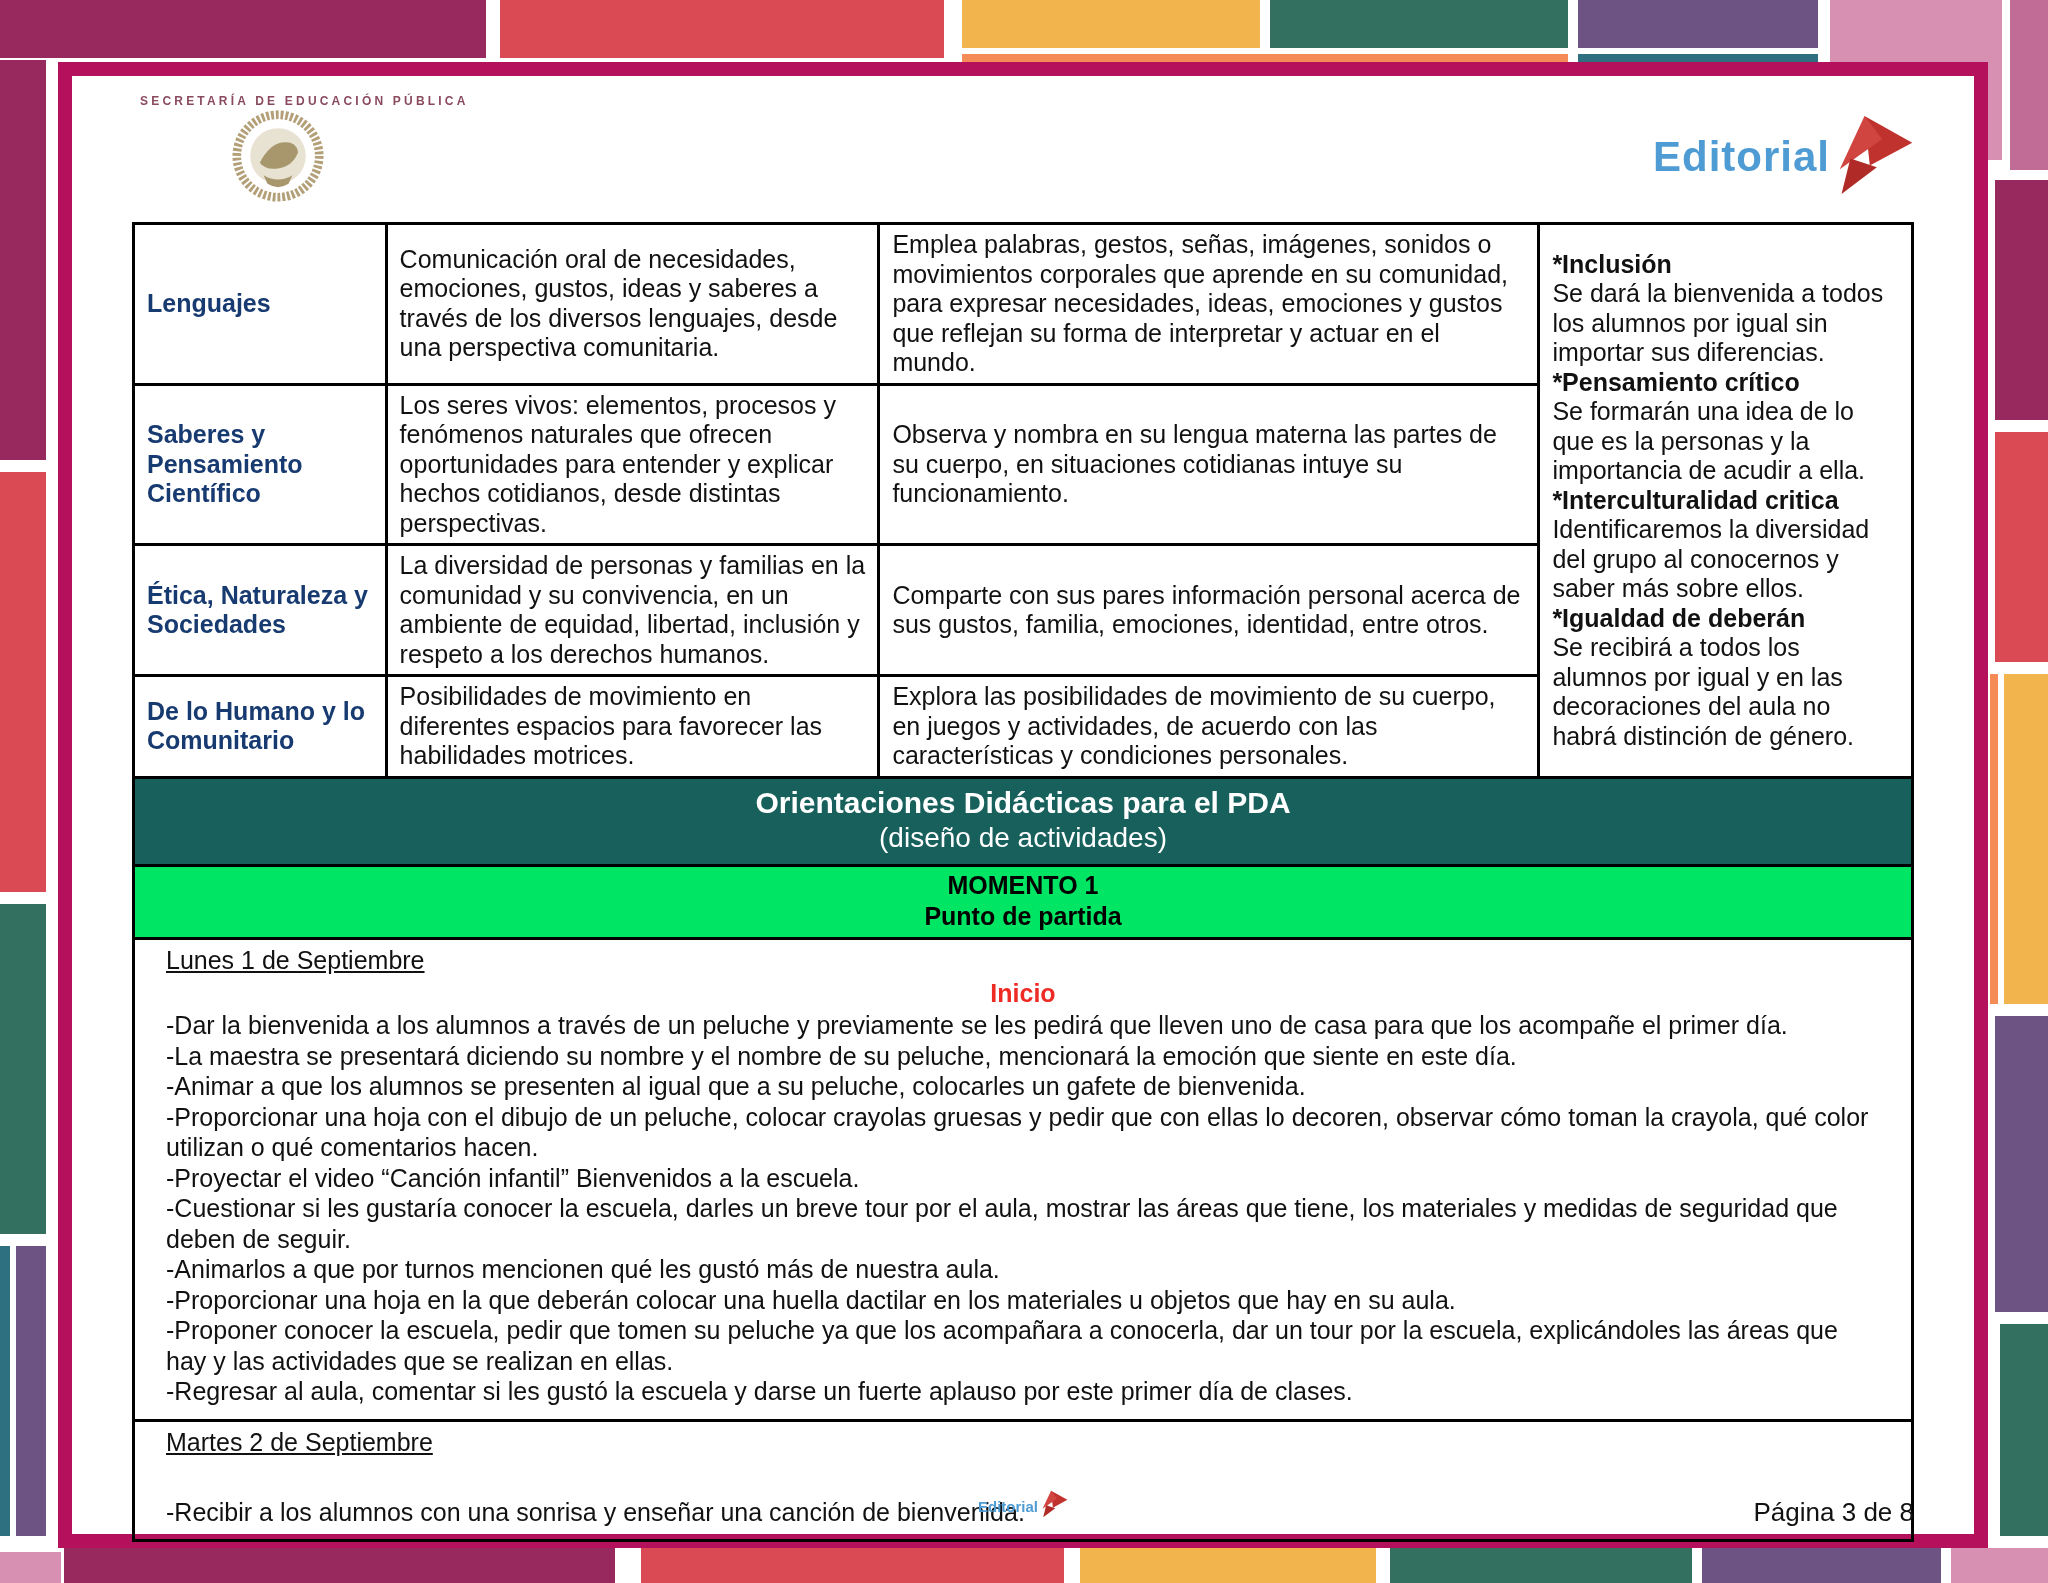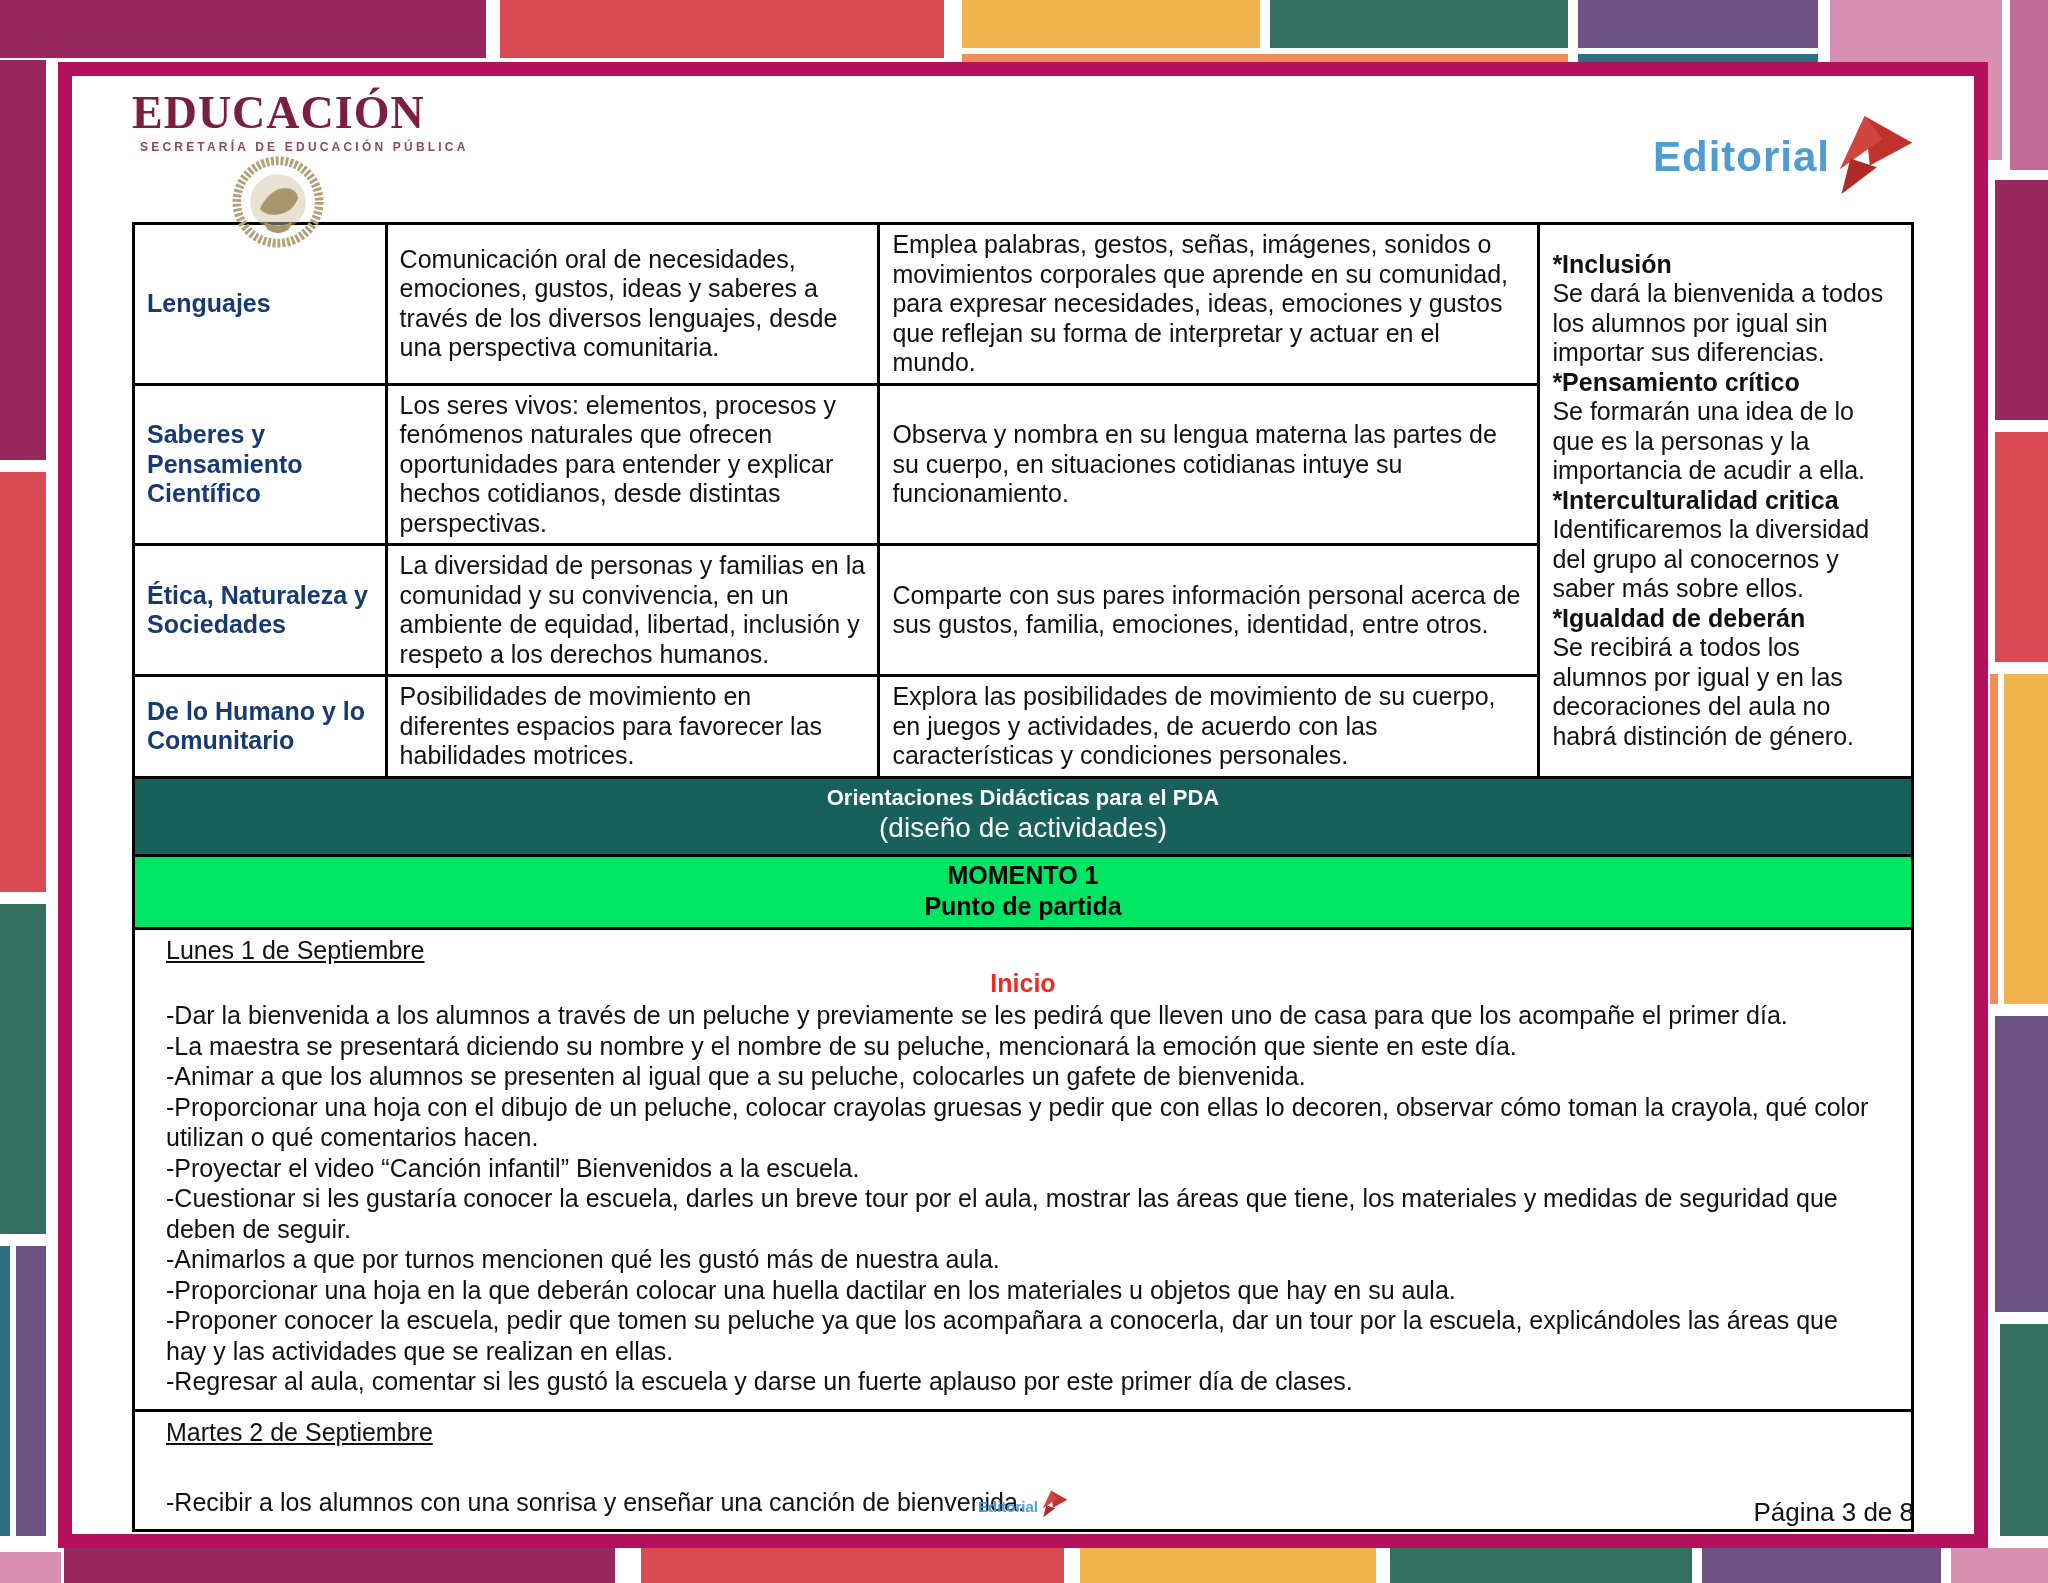--- a/index.html
+++ b/index.html
@@ -27,21 +27,21 @@
   
   table.grid{border-collapse:collapse;width:100%;table-layout:fixed;}
   table.grid td{border:3px solid #000;padding:5px 12px;font-size:25px;line-height:1.18;vertical-align:middle;}
   td.campo{color:#173A70;font-weight:bold;font-size:27px;line-height:1.15;}
   td.ejes{vertical-align:top;font-size:25px;line-height:1.1;padding:6px 10px;}
   .eje-title{font-weight:bold;display:block;}
   .eje-text{display:block;}
 
   
   .band-teal{background:#17605C;border:3px solid #000;border-top:none;color:#fff;text-align:center;padding:5px 0 9px;}
-  .band-teal .l1{font-weight:bold;font-size:22px;line-height:1.25;}
+  .band-teal .l1{font-weight:bold;font-size:30px;line-height:1.25;}
   .band-teal .l2{font-size:28px;line-height:1.2;}
   .band-green{background:#00E563;border:3px solid #000;border-top:none;color:#000;text-align:center;padding:3px 8px 5px;}
   .band-green div{font-weight:bold;font-size:25px;line-height:1.25;}
 
   
   .content-box{border:3px solid #000;border-top:none;}
   .day{padding:6px 31px 12px;}
   .day + .day{border-top:3px solid #000;}
   .day-title{font-size:25px;text-decoration:underline;}
   .stage{color:#EE2A24;text-align:center;font-size:25px;margin:4px 0 2px;font-weight:bold;}
@@ -89,21 +89,20 @@
     <div style="left:1390px;top:1548px;width:302px;height:35px;background:#34705F"></div>
     <div style="left:1702px;top:1548px;width:239px;height:35px;background:#6C5384"></div>
     <div style="left:1951px;top:1548px;width:97px;height:35px;background:#D78FB2"></div>
   </div>
 
   <div class="page">
     <div class="page-inner">
 
       <div class="docheader">
         <div class="sep-logo">
-          <div class="title">EDUCACIÓN</div>
           <div class="subtitle">SECRETARÍA DE EDUCACIÓN PÚBLICA</div>
           <div class="seal">
             <svg width="92" height="92" viewBox="0 0 96 96" aria-hidden="true">
               <circle cx="48" cy="48" r="43" fill="none" stroke="#B3A078" stroke-width="9" stroke-dasharray="3 2"></circle>
               <circle cx="48" cy="48" r="29" fill="#CDBF9B" opacity="0.45"></circle>
               <path d="M29 55 q10 -19 23 -21 q15 -2 17 10 q-6 15 -21 17 q-13 2 -19 -6 z" fill="#A8976C"></path>
               <path d="M33 68 q15 9 30 0 l-4 9 q-11 7 -22 0 z" fill="#A8976C"></path>
             </svg>
           </div>
         </div>

